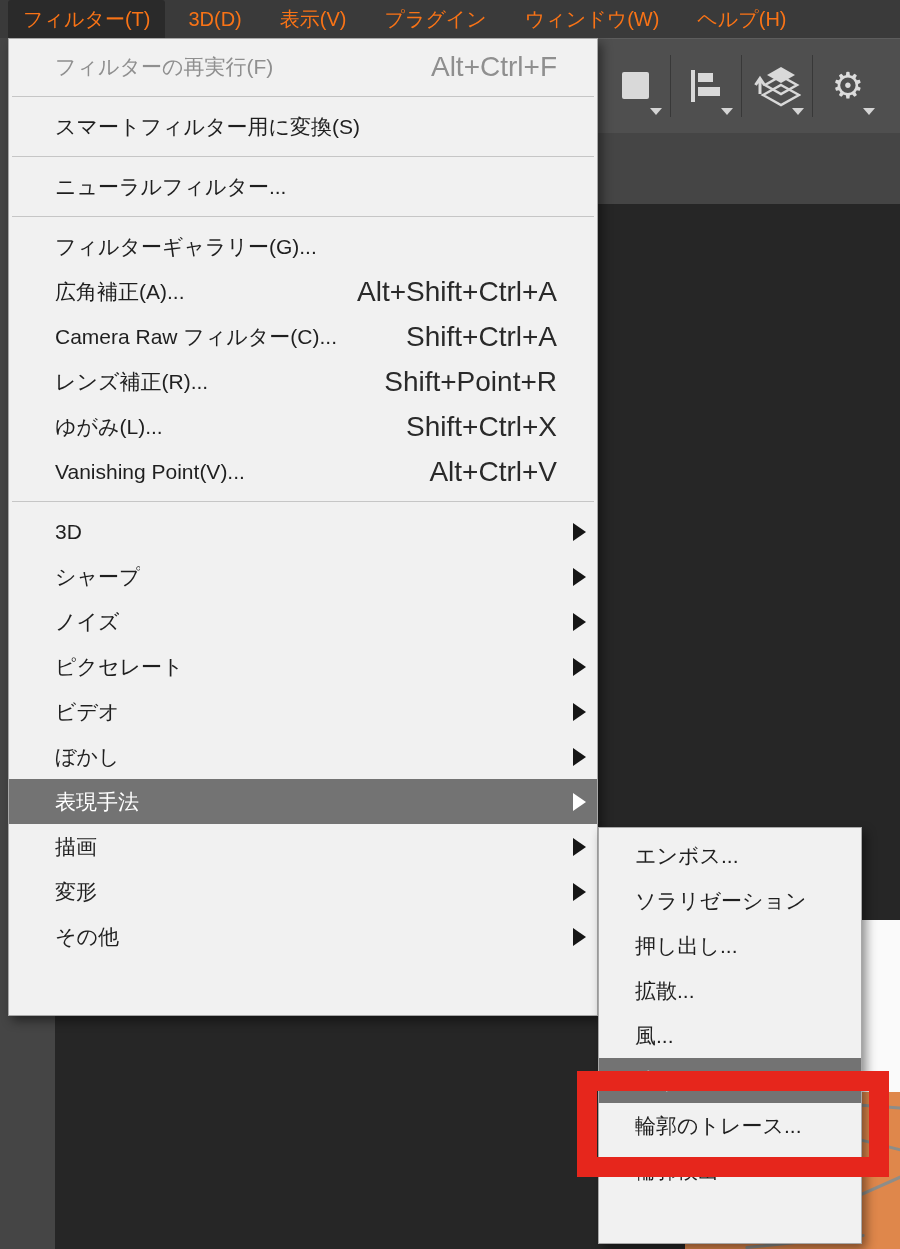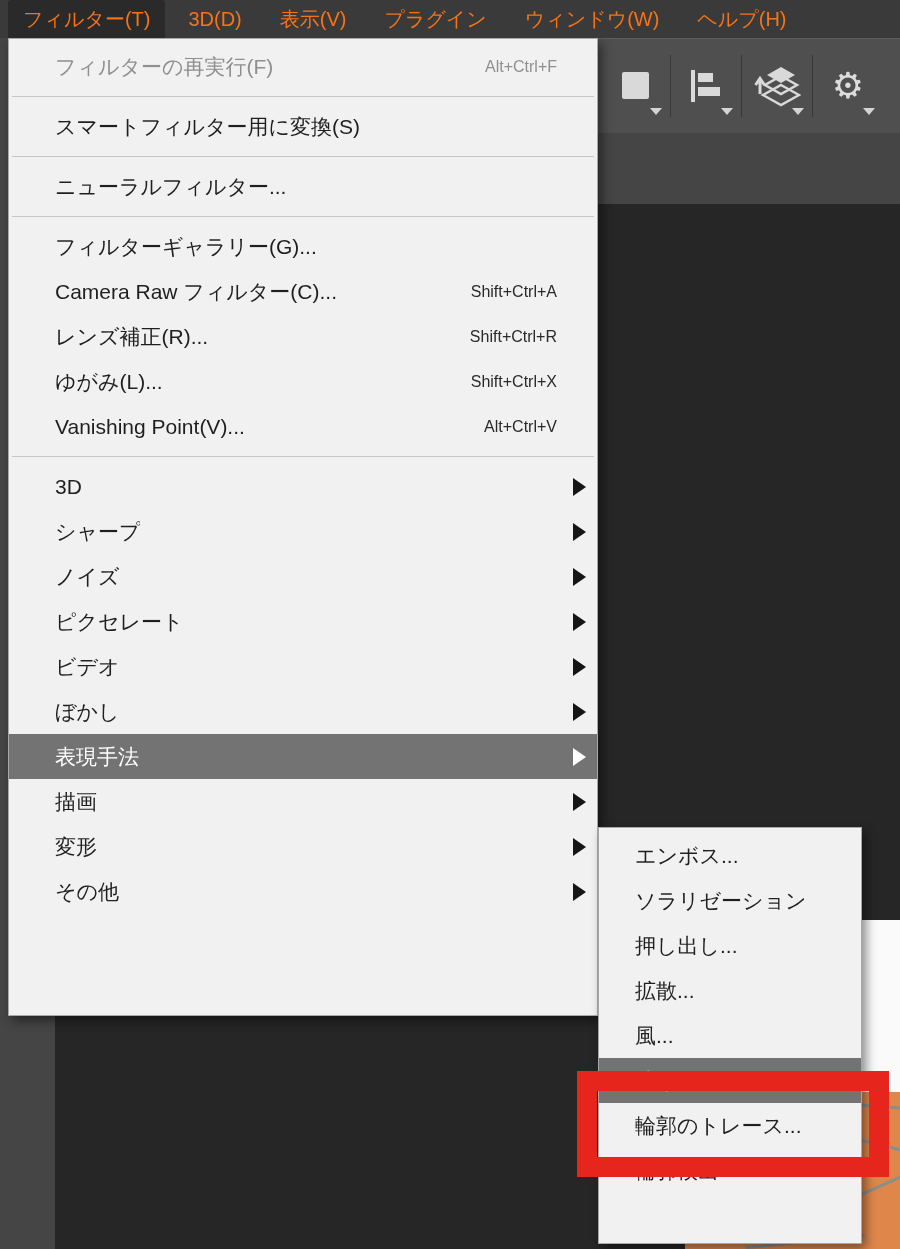--- a/index.html
+++ b/index.html
@@ -36,21 +36,21 @@
   .mb-item{display:flex;align-items:center;padding:0 15px;margin-right:8px;color:#f97316;font-size:20px;white-space:nowrap;}
   .mb-item.sel{background:#2a2a2a;border-radius:3px 3px 0 0;}
 
   
   .menu-panel{position:absolute;background:#f1f1f1;border:1px solid #a8a8a8;box-shadow:4px 5px 10px rgba(0,0,0,.45);z-index:10;box-sizing:border-box;padding:5px 0;}
   .filter-menu{left:8px;top:38px;width:590px;height:978px;}
   .stylize-menu{left:598px;top:827px;width:264px;height:417px;z-index:12;}
   .mi{position:relative;height:45px;display:flex;align-items:center;padding-left:46px;padding-right:40px;font-size:21px;color:#1f1f1f;white-space:nowrap;}
   .stylize-menu .mi{padding-left:36px;}
   .mi .lbl{flex:0 1 auto;overflow:hidden;}
-  .mi .sc{margin-left:auto;font-size:16px;color:#2a2a2a;}
+  .mi .sc{margin-left:auto;font-size:28px;color:#2a2a2a;}
   .mi.disabled .lbl,.mi.disabled .sc{color:#8f8f8f;}
   .mi.sel{background:#737373;}
   .mi.sel .lbl{color:#ffffff;}
   .sep{border-top:1px solid #c6c6c6;margin:7px 3px;}
   .arr{position:absolute;right:11px;top:50%;margin-top:-9px;width:0;height:0;
        border-left:13px solid #151515;border-top:9px solid transparent;border-bottom:9px solid transparent;}
   .mi.sel .arr{border-left-color:#ffffff;}
 
   
   .red-box{position:absolute;left:577px;top:1071px;width:312px;height:106px;box-sizing:border-box;border:20px solid #e6261c;z-index:50;}
@@ -123,26 +123,30 @@
     </div>
     <div class="sep"></div>
     <div class="mi">
       <span class="lbl">ニューラルフィルター...</span>
     </div>
     <div class="sep"></div>
     <div class="mi">
       <span class="lbl">フィルターギャラリー(G)...</span>
     </div>
     <div class="mi">
+      <span class="lbl">広角補正(A)...</span>
+      <span class="sc">Alt+Shift+Ctrl+A</span>
+    </div>
+    <div class="mi">
       <span class="lbl">Camera Raw フィルター(C)...</span>
       <span class="sc">Shift+Ctrl+A</span>
     </div>
     <div class="mi">
       <span class="lbl">レンズ補正(R)...</span>
-      <span class="sc">Shift+Ctrl+R</span>
+      <span class="sc">Shift+Point+R</span>
     </div>
     <div class="mi">
       <span class="lbl">ゆがみ(L)...</span>
       <span class="sc">Shift+Ctrl+X</span>
     </div>
     <div class="mi">
       <span class="lbl">Vanishing Point(V)...</span>
       <span class="sc">Alt+Ctrl+V</span>
     </div>
     <div class="sep"></div>

